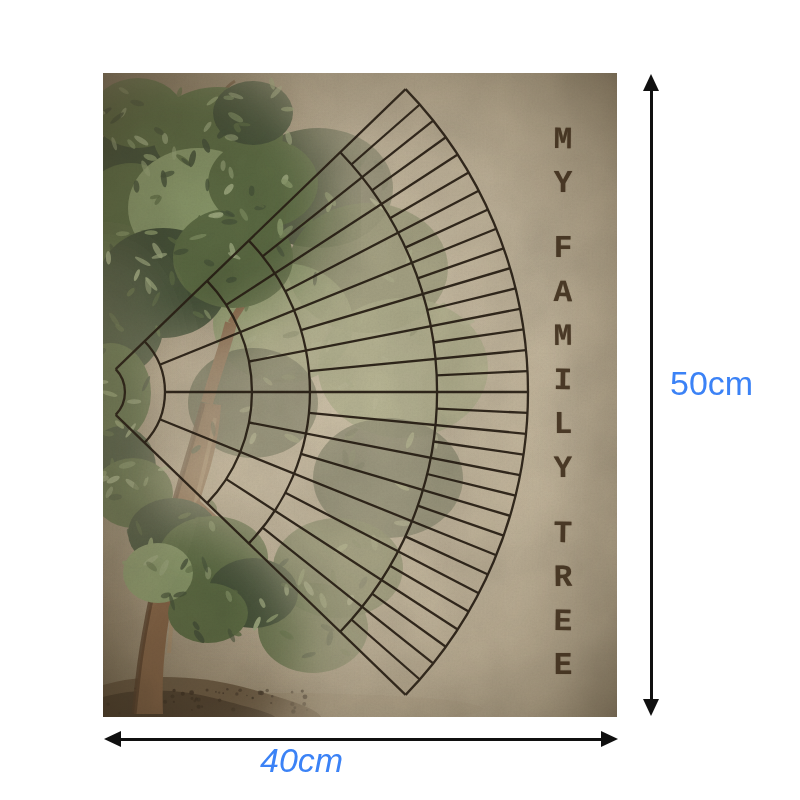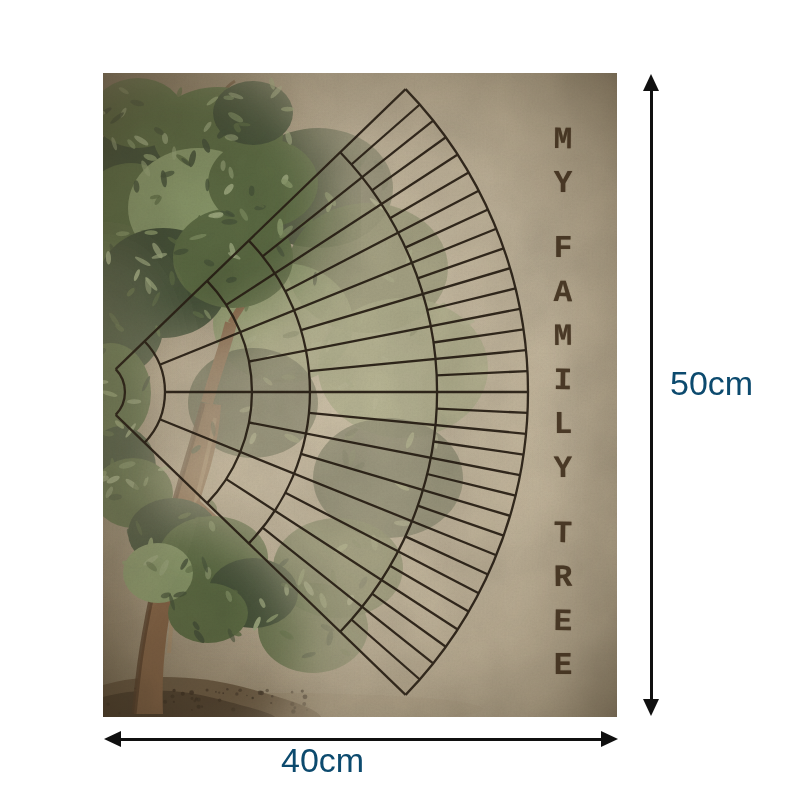--- a/index.html
+++ b/index.html
@@ -38,25 +38,25 @@
   
   .dim-line{position:absolute;background:#101010;}
   #v-line{left:650px;top:89px;width:3px;height:611px;}
   #h-line{left:119px;top:738px;width:486px;height:3px;}
   .tri{position:absolute;width:0;height:0;}
   #v-head-up{left:643px;top:74px;border-left:8.5px solid transparent;border-right:8.5px solid transparent;border-bottom:17px solid #101010;}
   #v-head-down{left:643px;top:699px;border-left:8.5px solid transparent;border-right:8.5px solid transparent;border-top:17px solid #101010;}
   #h-head-left{left:104px;top:731px;border-top:8.5px solid transparent;border-bottom:8.5px solid transparent;border-right:17px solid #101010;}
   #h-head-right{left:601px;top:731px;border-top:8.5px solid transparent;border-bottom:8.5px solid transparent;border-left:17px solid #101010;}
   .dim-label{
-    position:absolute;font-size:34px;line-height:1;color:#0c4a6e;
+    position:absolute;font-size:34px;line-height:1;color:#3b82f6;
     font-family:"Liberation Sans",sans-serif;
   }
   #label-h{left:670px;top:366px;}
-  #label-w{left:281px;top:743px;}
+  #label-w{left:260px;top:743px;font-style:italic;}
 </style>
 </head>
 <body>
 
 <div class="poster">
   <svg id="art" width="514" height="644" viewBox="0 0 514 644">
       <defs>
         <filter id="soft">
           <feGaussianBlur stdDeviation="26"></feGaussianBlur>
         </filter>

